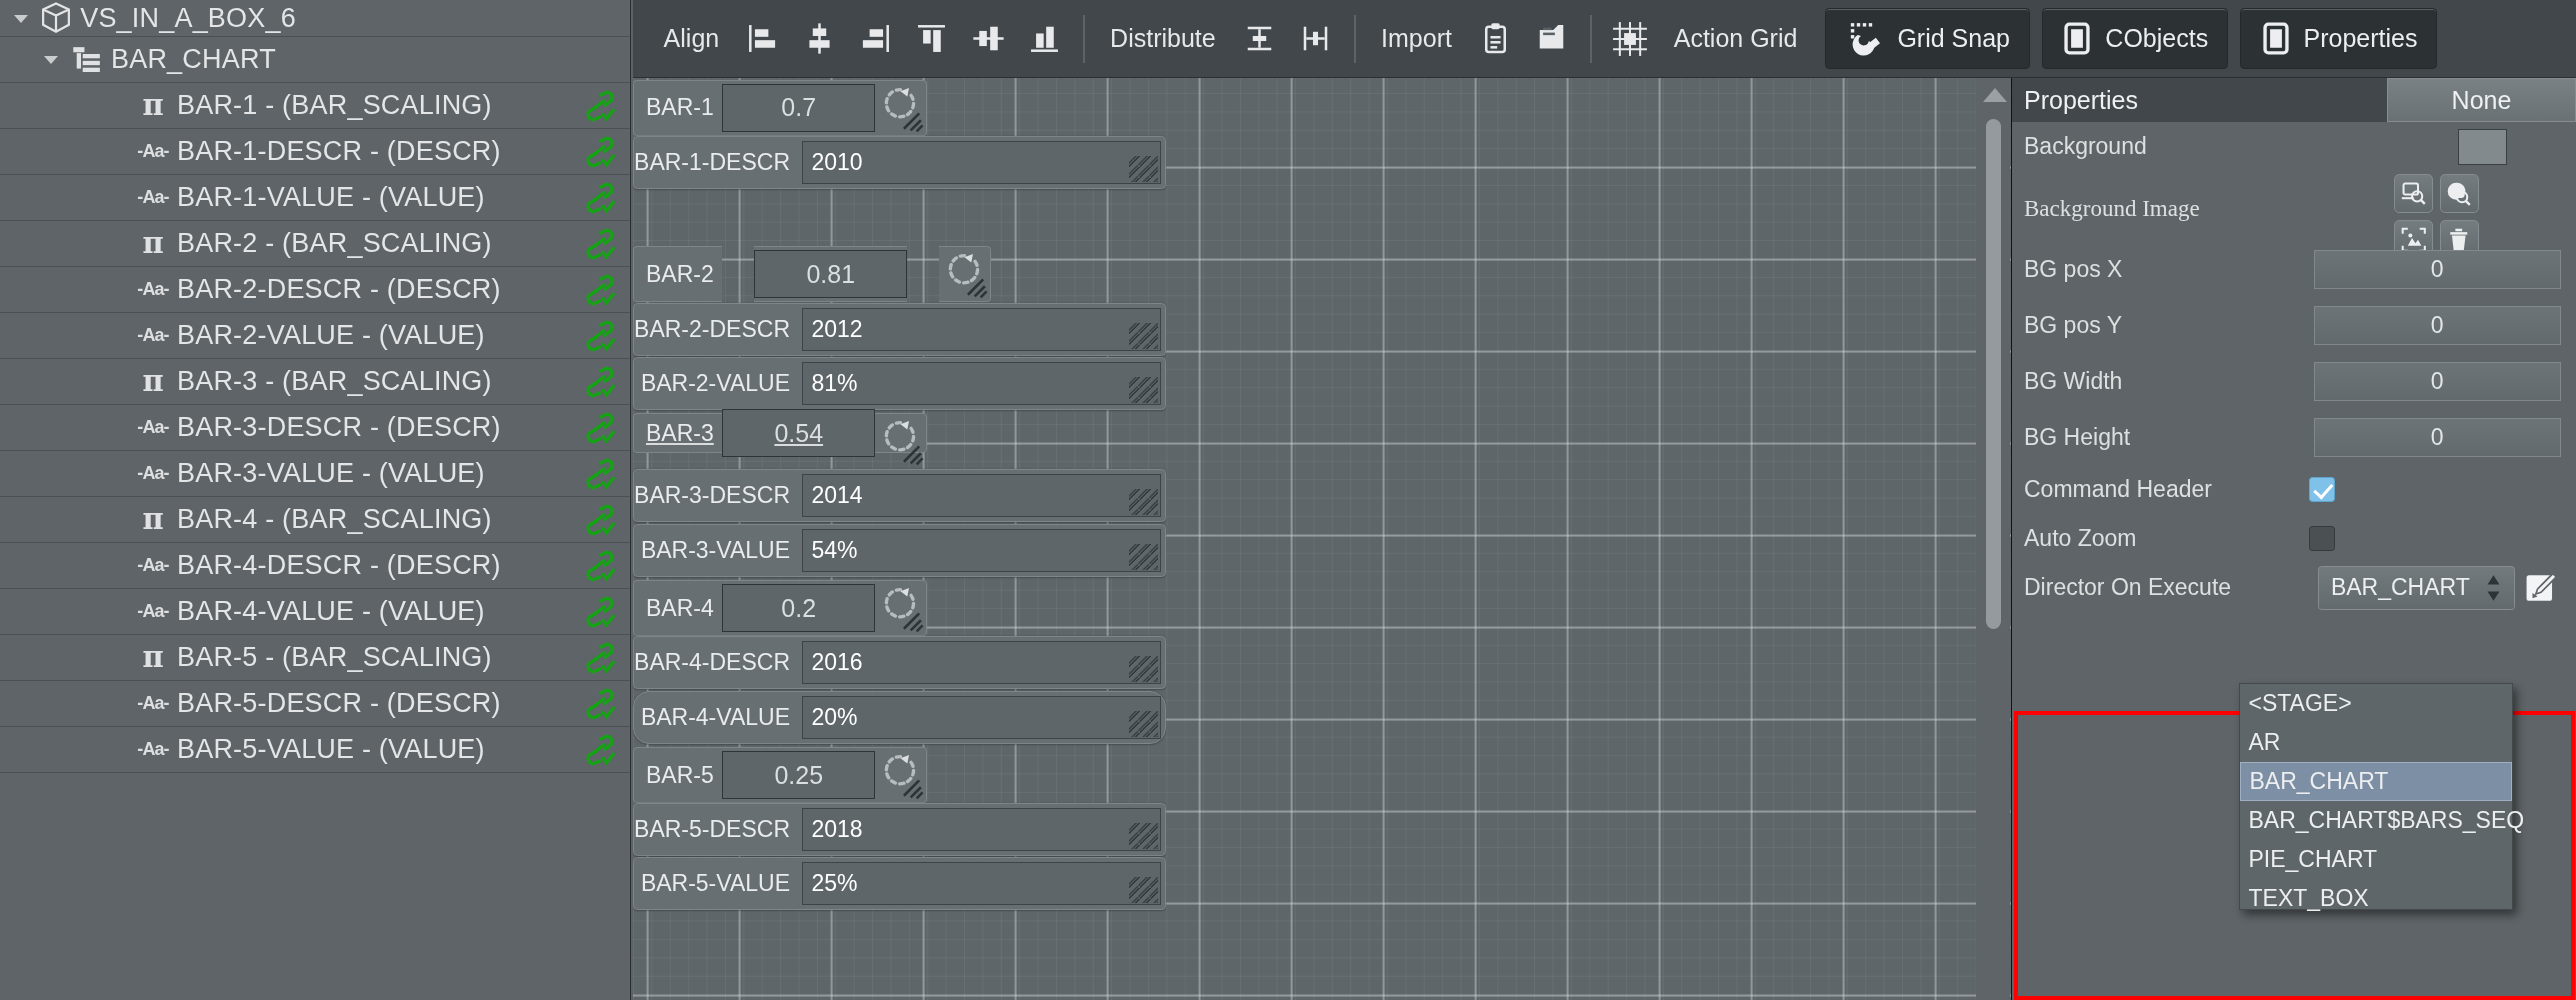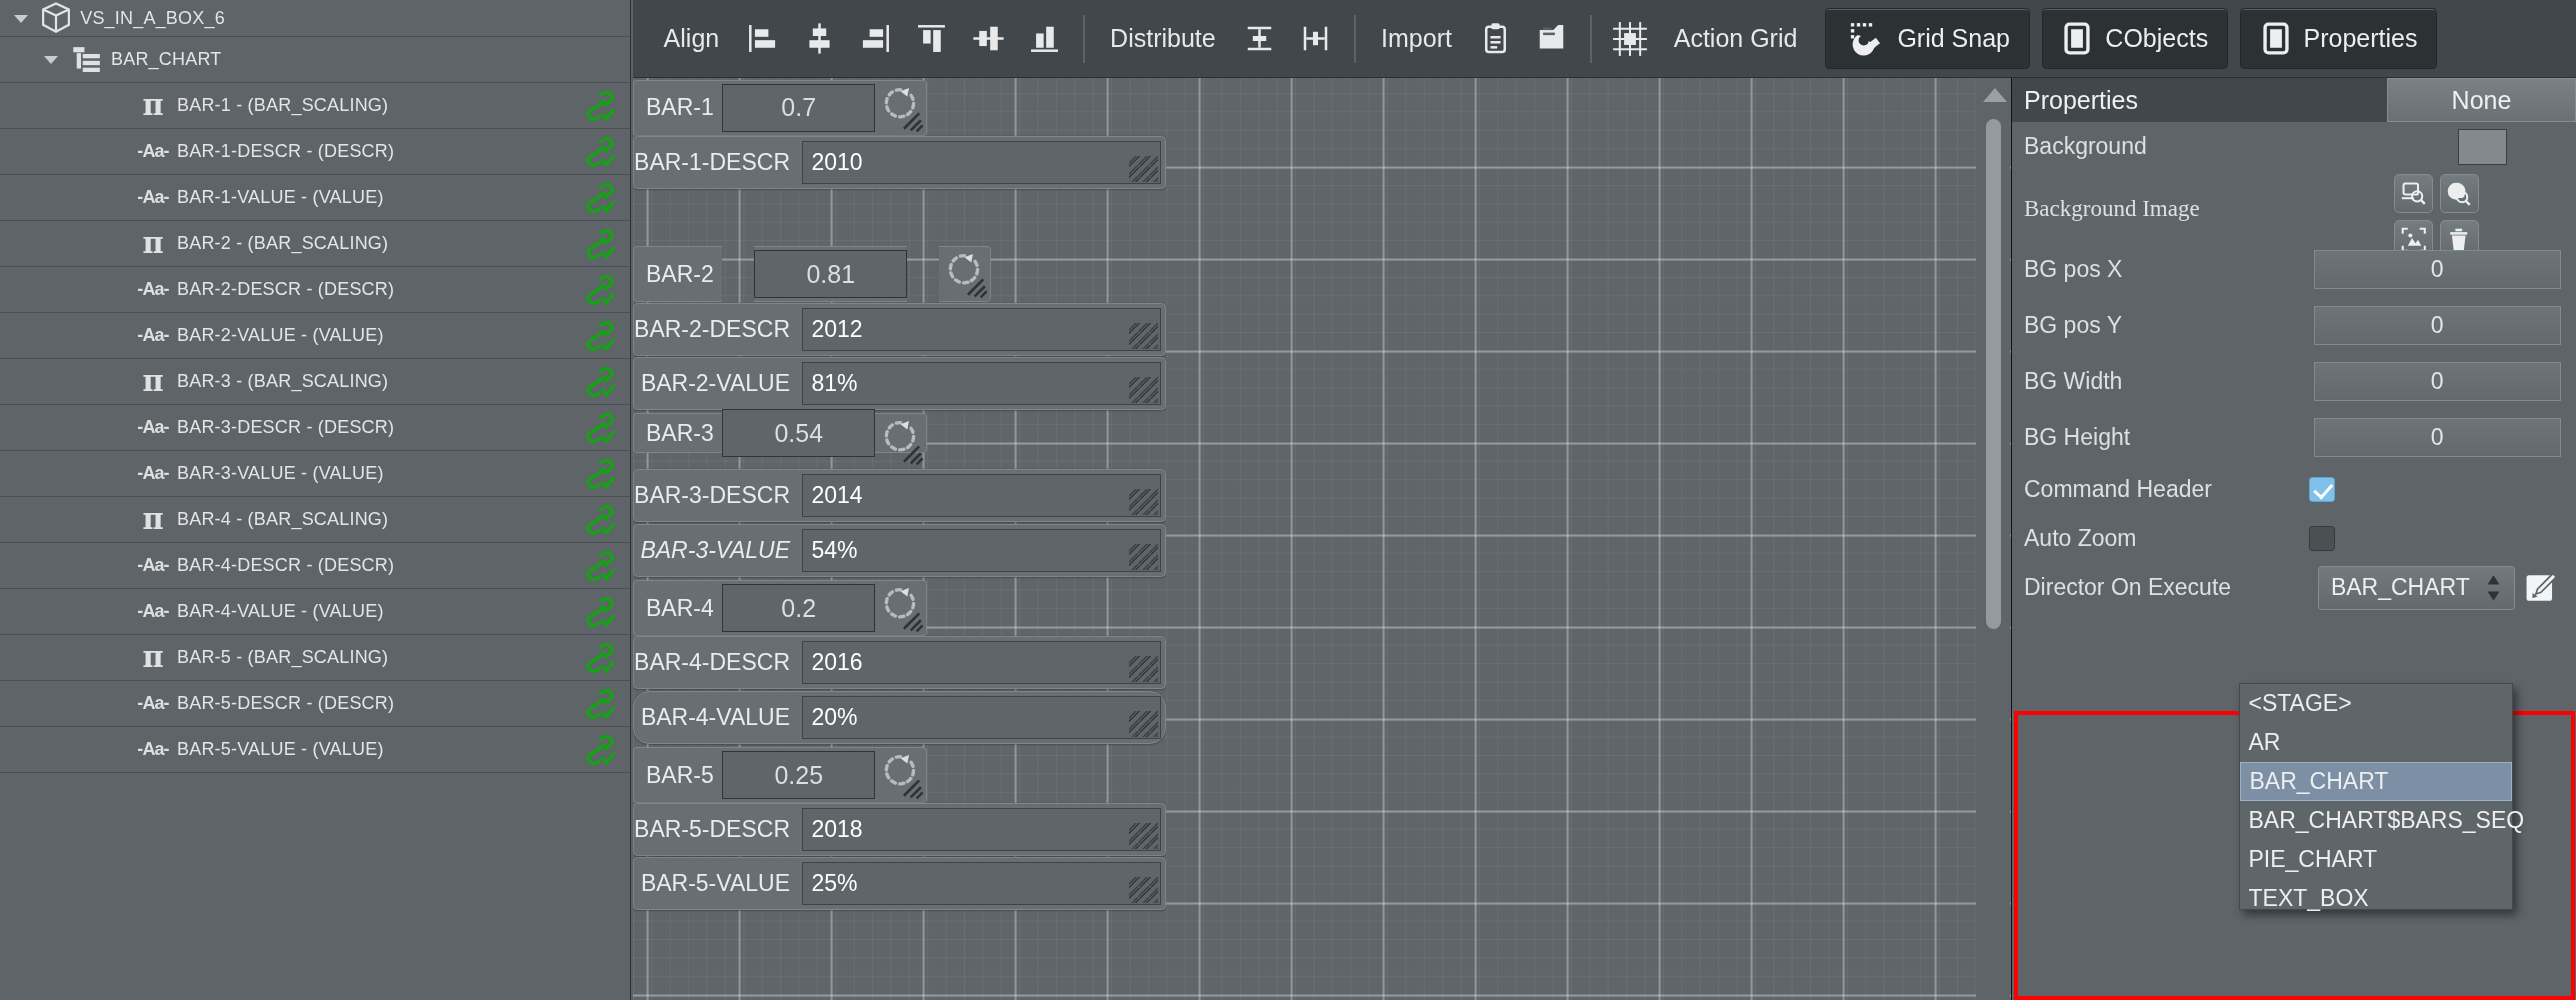--- a/index.html
+++ b/index.html
@@ -25,21 +25,21 @@
   .tree-row.root{ background:#5e6468; }
   .caret{
     width:22px; height:22px; flex:0 0 22px; position:relative; opacity:.92;
   }
   .caret::after{
     content:""; position:absolute; left:3.4px; top:7.7px;
     border-left:7.7px solid transparent; border-right:7.7px solid transparent;
     border-top:8.5px solid #d2d5d6;
   }
   .tree-label{
-    color:#e3e5e6; font-size:18px; letter-spacing:0.2px; white-space:nowrap;
+    color:#e3e5e6; font-size:27px; letter-spacing:0.2px; white-space:nowrap;
   }
   .icon-box{ flex:0 0 auto; display:flex; align-items:center; justify-content:center; }
   .link-icon{ position:absolute; right:15.3px; top:50%; transform:translateY(-50%); }
 
   .pi-glyph{
     font-family:"DejaVu Serif", serif; font-weight:bold; font-size:29px;
     color:#dfe1e2; line-height:1;
   }
   .aa-glyph{
     font-size:18px; font-weight:bold; color:#dcdedf; letter-spacing:-0.9px;
@@ -697,21 +697,21 @@
         </div>
       </div>
       <div class="fld fld-text" style="left: 0px; top: 225px; height: 53px; width: 533px;">
         <div class="lbl" style="width:168px;">BAR-2-DESCR</div>
         <div class="inp">2012</div>
       </div>
       <div class="fld fld-text" style="left: 0px; top: 279px; height: 53px; width: 533px;">
         <div class="lbl" style="width:168px;">BAR-2-VALUE</div>
         <div class="inp">81%</div>
       </div>
-      <div class="fld fld-num" style="left: 0px; top: 335px; height: 40px; width: 281px;">
+      <div class="fld fld-num" style="left: 0px; top: 335px; height: 40px; width: 281px; text-decoration: underline;">
         <div class="lbl">BAR-3</div>
         <div class="numwrap">
           <div class="numbox">0.54</div>
         </div>
         <div class="dial">
           <svg width="51" height="53" viewBox="0 0 60 62">
             <g stroke="#b6bcbf" stroke-width="4" fill="none" stroke-linecap="round" stroke-dasharray="5 5">
               <path d="M30 10 a16 16 0 1 0 11 5"></path>
             </g>
             <path d="M40 8 L30 12 L38 18 Z" fill="#dcdfe0"></path>
@@ -721,21 +721,21 @@
               <line x1="49" y1="59" x2="56" y2="52"></line>
             </g>
           </svg>
         </div>
       </div>
       <div class="fld fld-text" style="left: 0px; top: 391px; height: 53px; width: 533px;">
         <div class="lbl" style="width:168px;">BAR-3-DESCR</div>
         <div class="inp">2014</div>
       </div>
       <div class="fld fld-text" style="left: 0px; top: 446px; height: 53px; width: 533px;">
-        <div class="lbl" style="width:168px;font-style:italic;">BAR-3-VALUE</div>
+        <div class="lbl" style="width:168px;">BAR-3-VALUE</div>
         <div class="inp">54%</div>
       </div>
       <div class="fld fld-num" style="left: 0px; top: 502px; height: 56px; width: 281px;">
         <div class="lbl">BAR-4</div>
         <div class="numwrap">
           <div class="numbox">0.2</div>
         </div>
         <div class="dial">
           <svg width="51" height="53" viewBox="0 0 60 62">
             <g stroke="#b6bcbf" stroke-width="4" fill="none" stroke-linecap="round" stroke-dasharray="5 5">

